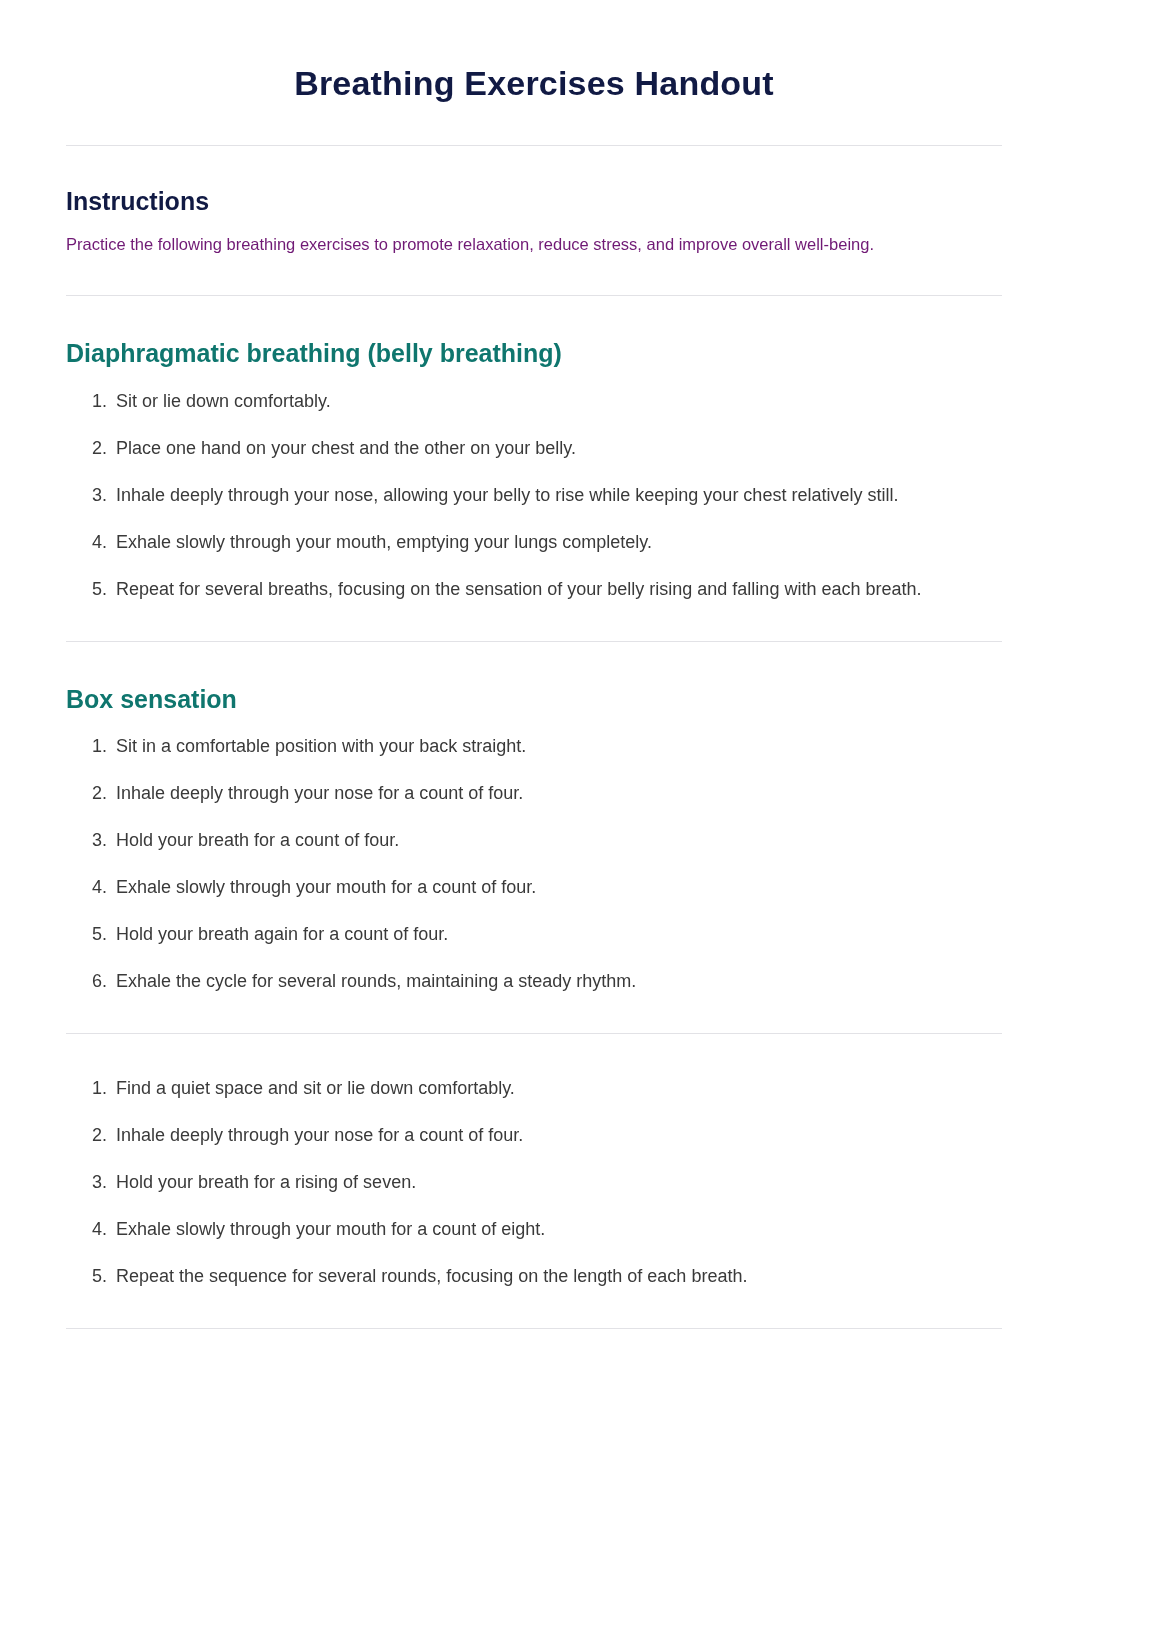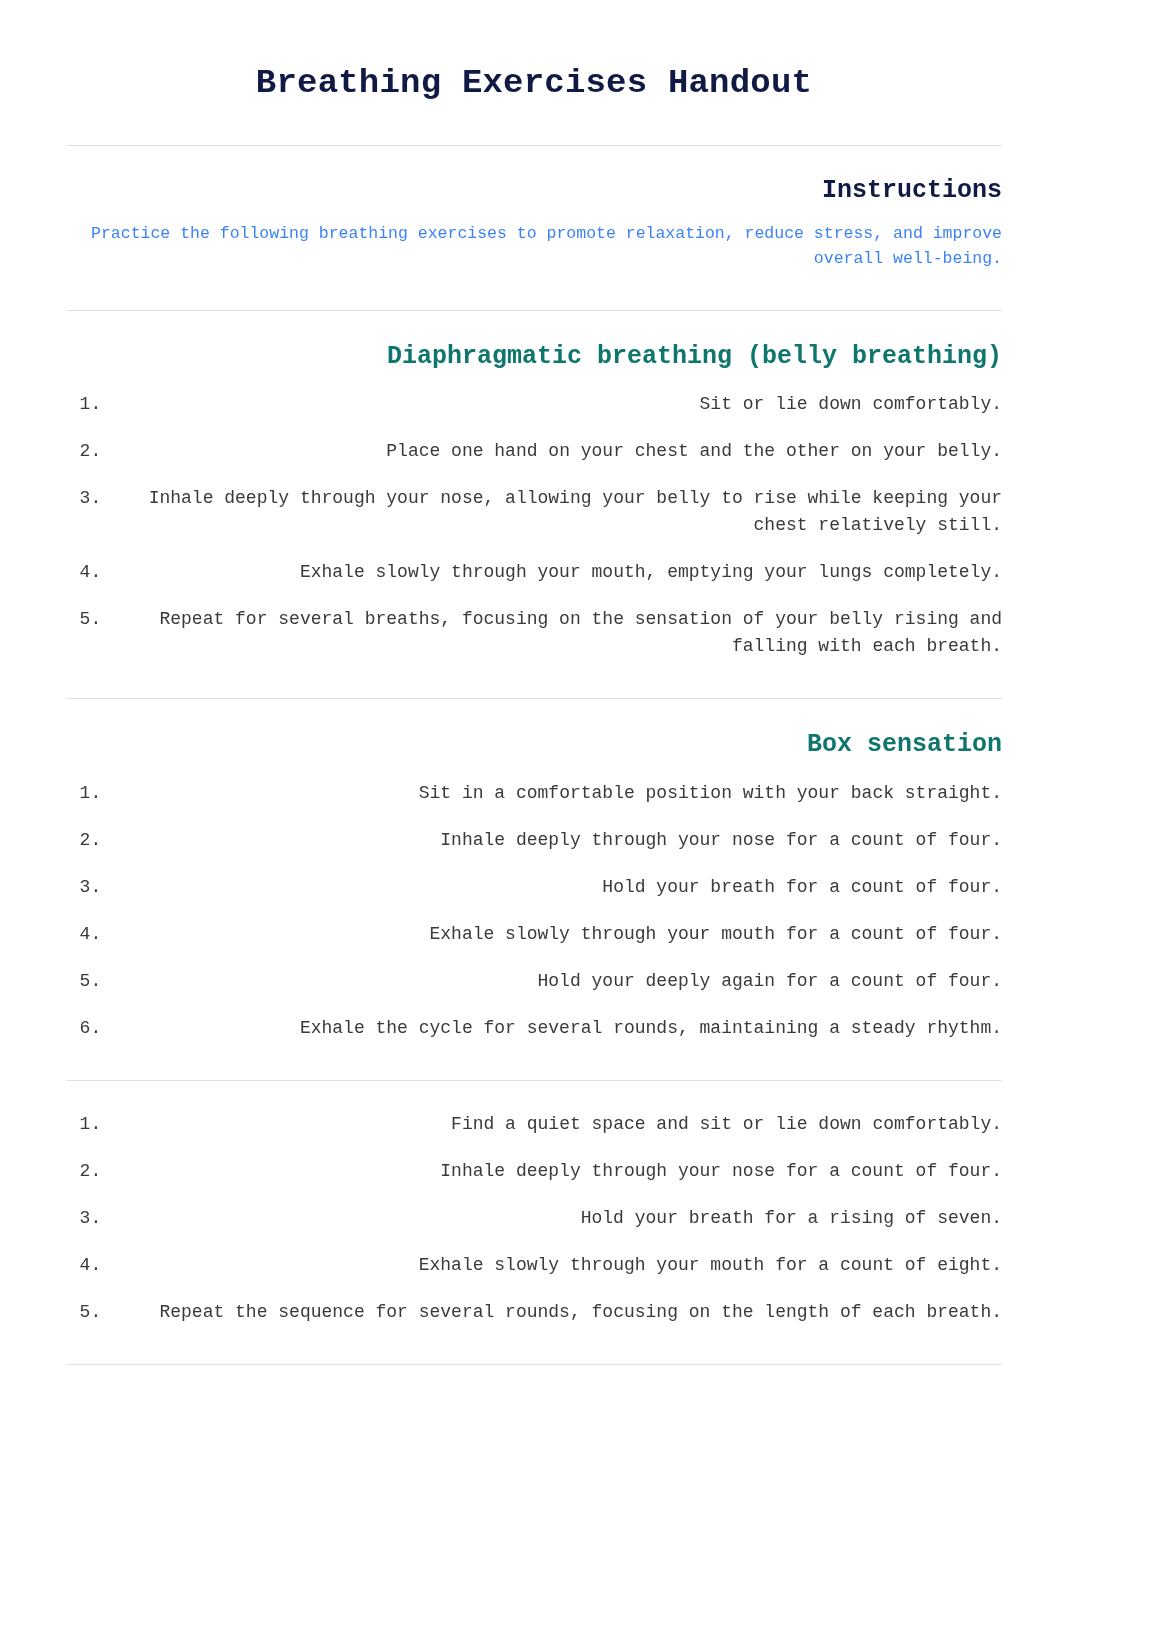--- a/index.html
+++ b/index.html
@@ -13,58 +13,56 @@
     font-family: "Liberation Sans", sans-serif;
     color: #2b2b2b;
     -webkit-font-smoothing: antialiased;
   }
   .page {
     width: 1068px;
     min-height: 1630px;
     box-sizing: border-box;
     padding: 46px 66px 40px 66px;
     background: #ffffff;
-    font-family: Liberation Mono, monospace;
   }
   .doc-title {
     text-align: center;
     font-size: 34px;
     font-weight: bold;
     color: #111a44;
     letter-spacing: 0.2px;
     margin: 16px 0 0 0;
     line-height: 1.25;
   }
   .rule {
     border: none;
     border-top: 1px solid #e2e2e6;
     margin: 40px 0 0 0;
     height: 0;
   }
   .section {
-    margin-top: 30px;
-    text-align: right;
+    margin-top: 41px;
   }
   .section-title {
     font-size: 25px;
     font-weight: bold;
     color: #0f766e;
     margin: 0 0 18px 0;
     line-height: 1.3;
   }
   .instructions-title {
     font-size: 25px;
     font-weight: bold;
     color: #111a44;
     margin: 0 0 16px 0;
   }
   .body-text {
     font-size: 16.5px;
     line-height: 1.55;
-    color: #3b82f6;
+    color: #701a75;
     margin: 0;
     max-width: 990px;
   }
   ol.steps {
     margin: 0;
     padding-left: 46px;
     list-style-type: decimal;
   }
   ol.steps li {
     font-size: 18px;
@@ -116,21 +114,21 @@
 
   <hr class="section-sep">
 
   <div class="section">
     <h2 class="section-title">Box sensation</h2>
     <ol class="steps">
       <li>Sit in a comfortable position with your back straight.</li>
       <li>Inhale deeply through your nose for a count of four.</li>
       <li>Hold your breath for a count of four.</li>
       <li>Exhale slowly through your mouth for a count of four.</li>
-      <li>Hold your deeply again for a count of four.</li>
+      <li>Hold your breath again for a count of four.</li>
       <li>Exhale the cycle for several rounds, maintaining a steady rhythm.</li>
     </ol>
   </div>
 
   <hr class="section-sep">
 
   <div class="section">
     <ol class="steps">
       <li>Find a quiet space and sit or lie down comfortably.</li>
       <li>Inhale deeply through your nose for a count of four.</li>

